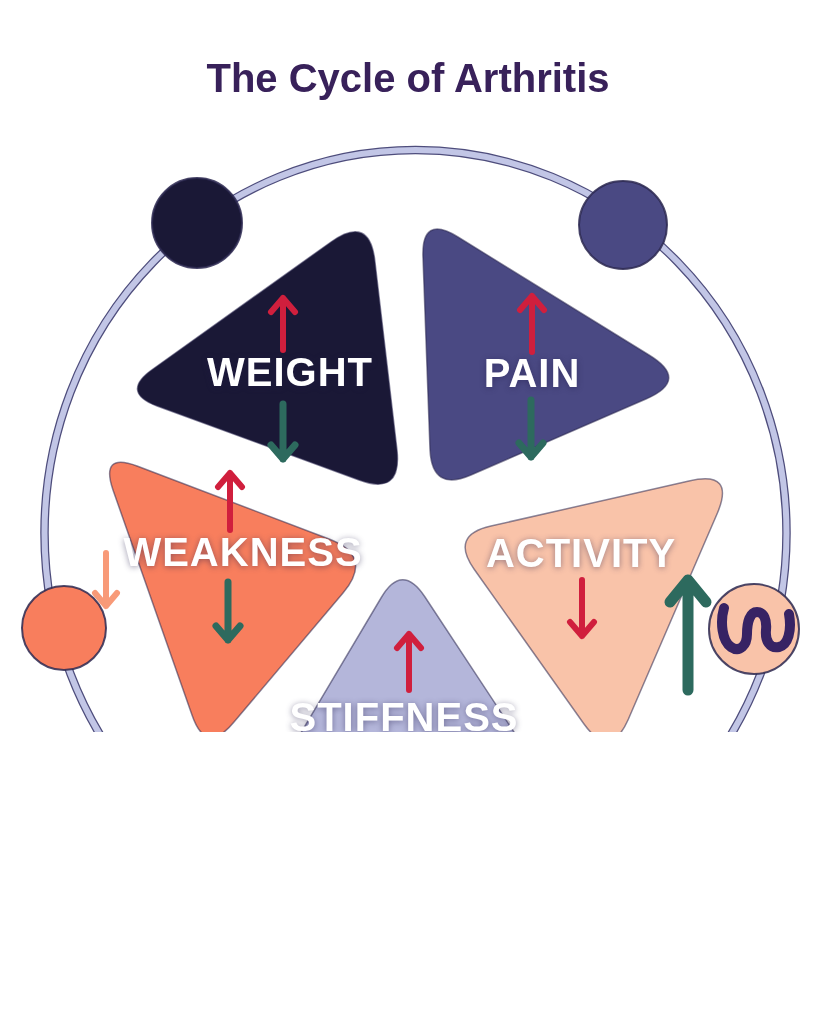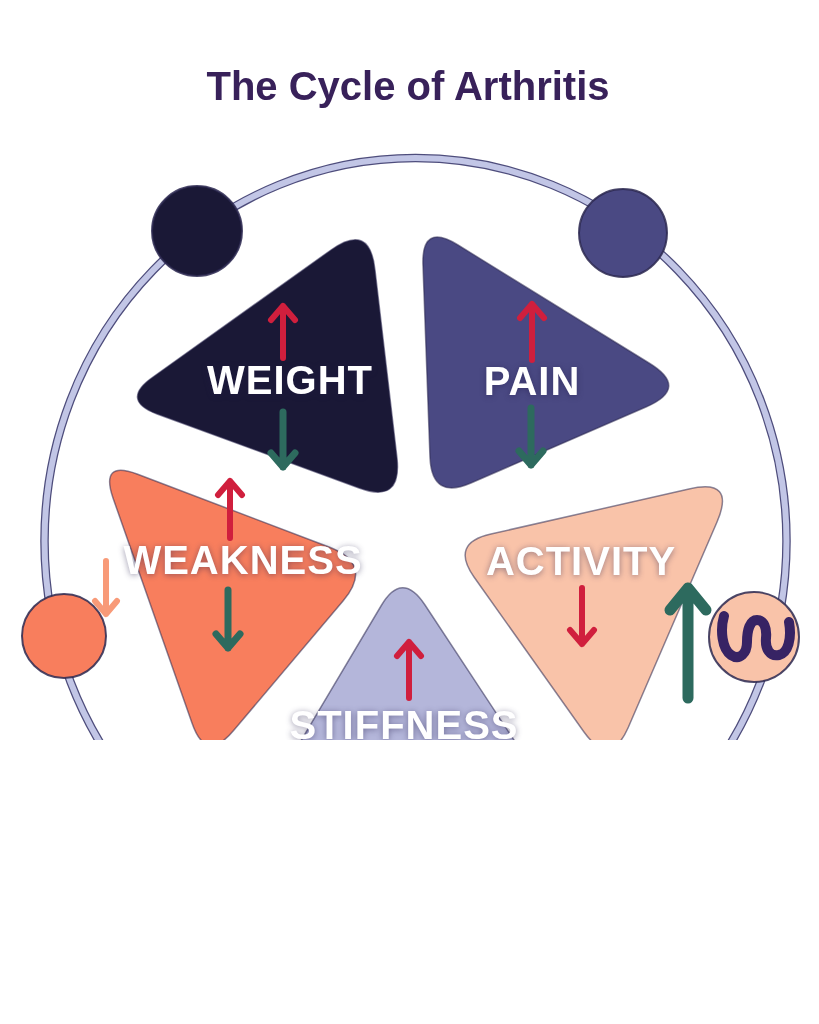--- a/index.html
+++ b/index.html
@@ -1,17 +1,17 @@
 <!DOCTYPE html>
 <html><head>
 <meta charset="utf-8">
 <style>
   html,body{margin:0;padding:0;background:#ffffff;}
   .stage{position:relative;width:819px;height:732px;background:#ffffff;overflow:hidden;
-         font-family:"Liberation Sans", sans-serif;margin-top:8px;}
+         font-family:"Liberation Sans", sans-serif;}
   svg{display:block;}
   .title-text{font-family:"Liberation Sans", sans-serif;font-size:40px;font-weight:700;letter-spacing:0px;}
   .petal-label{font-family:"Liberation Sans", sans-serif;font-size:40px;font-weight:700;letter-spacing:1px;
                fill:#ffffff;filter:drop-shadow(0 1px 3px rgba(30,25,70,0.45));}
   .petal-shape{stroke:#2b2850;stroke-opacity:0.55;stroke-width:1.5;}
   .node-dot{stroke:#2b2850;stroke-opacity:0.85;stroke-width:2;}
   .arrow{fill:none;stroke-linecap:round;stroke-linejoin:round;}
 </style>
 </head>
 <body>

